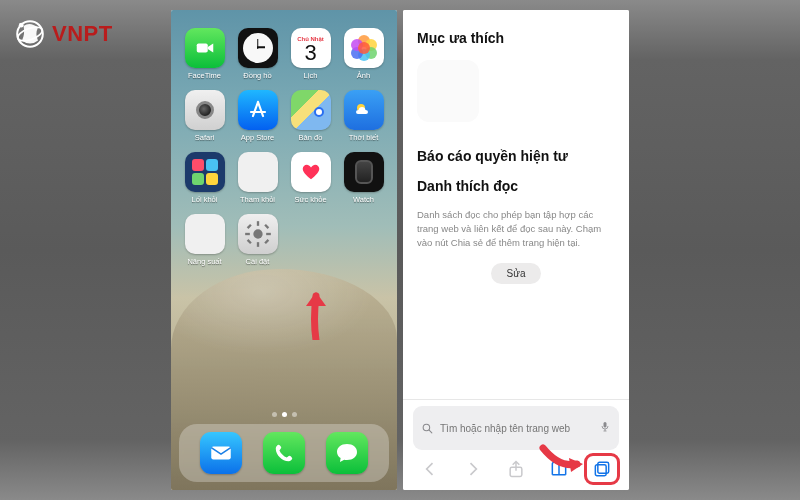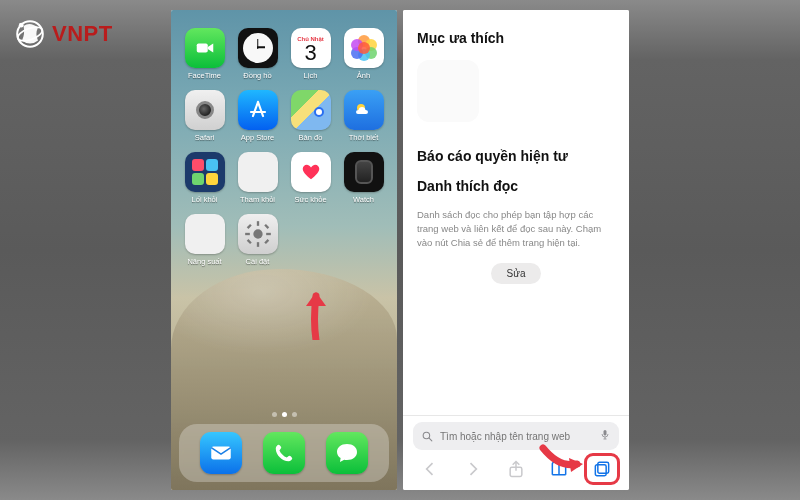--- a/index.html
+++ b/index.html
@@ -95,21 +95,21 @@
   .sf-body { flex:1; padding:20px 14px 0; overflow:hidden; }
   .sf-h { font-size:14px; font-weight:700; color:#111; margin-bottom:14px; }
   .fav-placeholder { width:62px; height:62px; background:#fafafa; border-radius:12px; margin-bottom:26px; }
   .priv-row { display:flex; gap:10px; align-items:flex-start; margin-bottom:22px; }
   .shield { width:18px; flex:0 0 18px; margin-top:2px; }
   .priv-text { font-size:9.5px; line-height:1.45; color:#333; }
   .readlist-text { font-size:9.5px; line-height:1.45; color:#888; margin-bottom:14px; }
   .edit-btn { display:block; margin:0 auto; background:#ecebeb; border:none; border-radius:14px; padding:5px 16px; font-size:10px; color:#333; }
 
   .sf-footer { border-top:1px solid #e7e7e7; padding:6px 10px 10px; }
-  .searchbar { background:#eeeef0; border-radius:9px; height:28px; display:flex; align-items:center; padding:0 8px; gap:6px; margin-bottom:8px; }
+  .searchbar { background:#eeeef0; border-radius:9px; height:44px; display:flex; align-items:center; padding:0 8px; gap:6px; margin-bottom:8px; }
   .searchbar input { border:none; background:transparent; flex:1; font-size:10px; color:#8a8a8e; outline:none; }
   .searchbar svg { width:13px; height:13px; fill:#8a8a8e; }
   .mic svg { width:12px; fill:#8a8a8e; }
   .toolbar { display:flex; justify-content:space-between; align-items:center; padding:0 4px; }
   .tb-btn { width:26px; height:22px; display:flex; align-items:center; justify-content:center; }
   .tb-btn svg { width:20px; height:20px; }
   .tb-faint svg { stroke:#c9c9cc; }
   .tb-blue svg { stroke:#1173e8; }
   .tabs-ring { position:relative; }
   .tabs-ring::after { content:""; position:absolute; inset:-5px; border:3px solid #e63946; border-radius:9px; }

